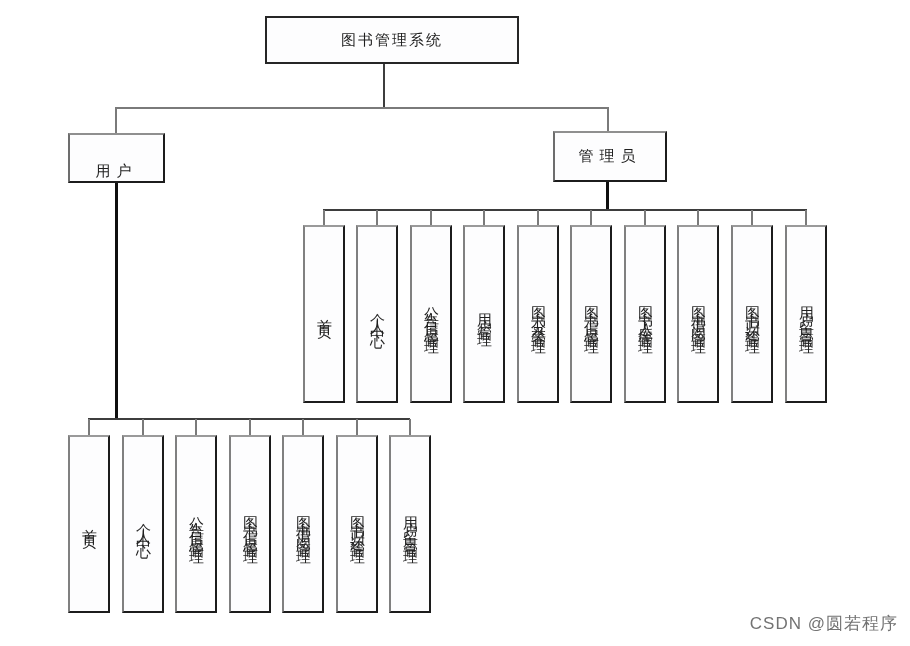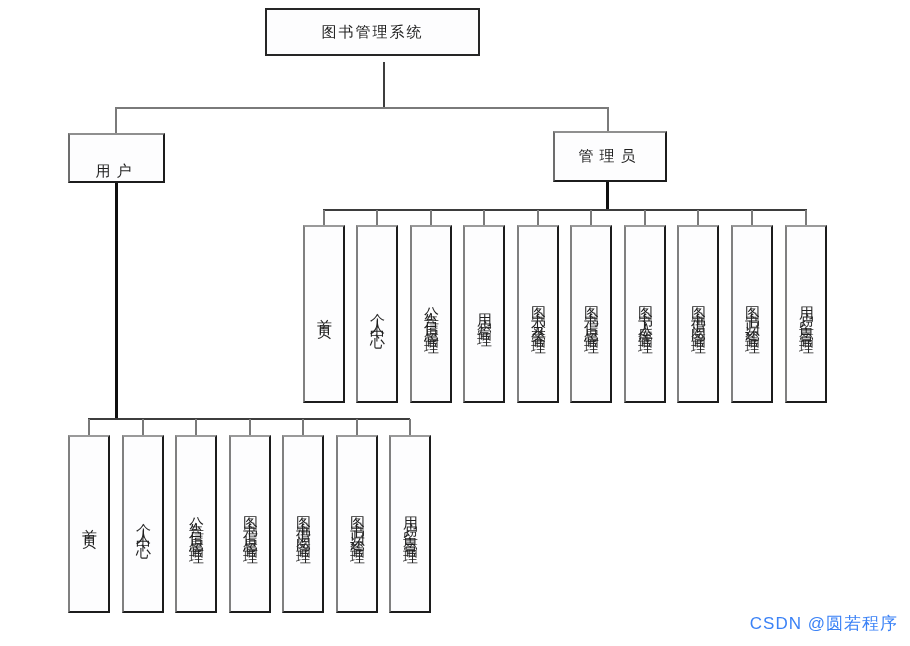--- a/index.html
+++ b/index.html
@@ -49,21 +49,21 @@
     letter-spacing: 0.45em;
     font-size: 15px;
     color: #1f1f1f;
     white-space: nowrap;
   }
   .watermark {
     position: absolute;
     right: 12px;
     bottom: 11px;
     font-size: 17px;
-    color: #3b82f6;
+    color: #737373;
     letter-spacing: 1px;
   }
 </style>
 </head>
 <body>
 
 <div class="canvas">
 
   <div class="line ln-dark" style="left:383px; top:62px;  width:2px;  height:46px;"></div>
   <div class="line ln-gray" style="left:115px; top:107px; width:494px; height:2px;"></div>
@@ -86,21 +86,21 @@
   <div class="line ln-black" style="left:115px; top:183px; width:3px;   height:237px;"></div>
   <div class="line ln-dark" style="left:88px;  top:418px; width:322px; height:2px;"></div>
   <div class="line ln-gray" style="left:88px;  top:419px; width:2px; height:16px;"></div>
   <div class="line ln-gray" style="left:142px; top:419px; width:2px; height:16px;"></div>
   <div class="line ln-gray" style="left:195px; top:419px; width:2px; height:16px;"></div>
   <div class="line ln-gray" style="left:249px; top:419px; width:2px; height:16px;"></div>
   <div class="line ln-gray" style="left:302px; top:419px; width:2px; height:16px;"></div>
   <div class="line ln-gray" style="left:356px; top:419px; width:2px; height:16px;"></div>
   <div class="line ln-gray" style="left:409px; top:419px; width:2px; height:16px;"></div>
 
-  <div class="hnode root" style="left:265px; top:8px; width:215px; height:48px;">
+  <div class="hnode root" style="left:265px; top:16px; width:254px; height:48px;">
     <span>图书管理系统</span>
   </div>
 
   <div class="hnode branch" style="left:68px; top:133px; width:97px; height:50px;align-items:flex-end;">
     <span>用户</span>
   </div>
 
   <div class="hnode branch" style="left:553px; top:131px; width:114px; height:51px;text-align:center;">
     <span>管理员</span>
   </div>

